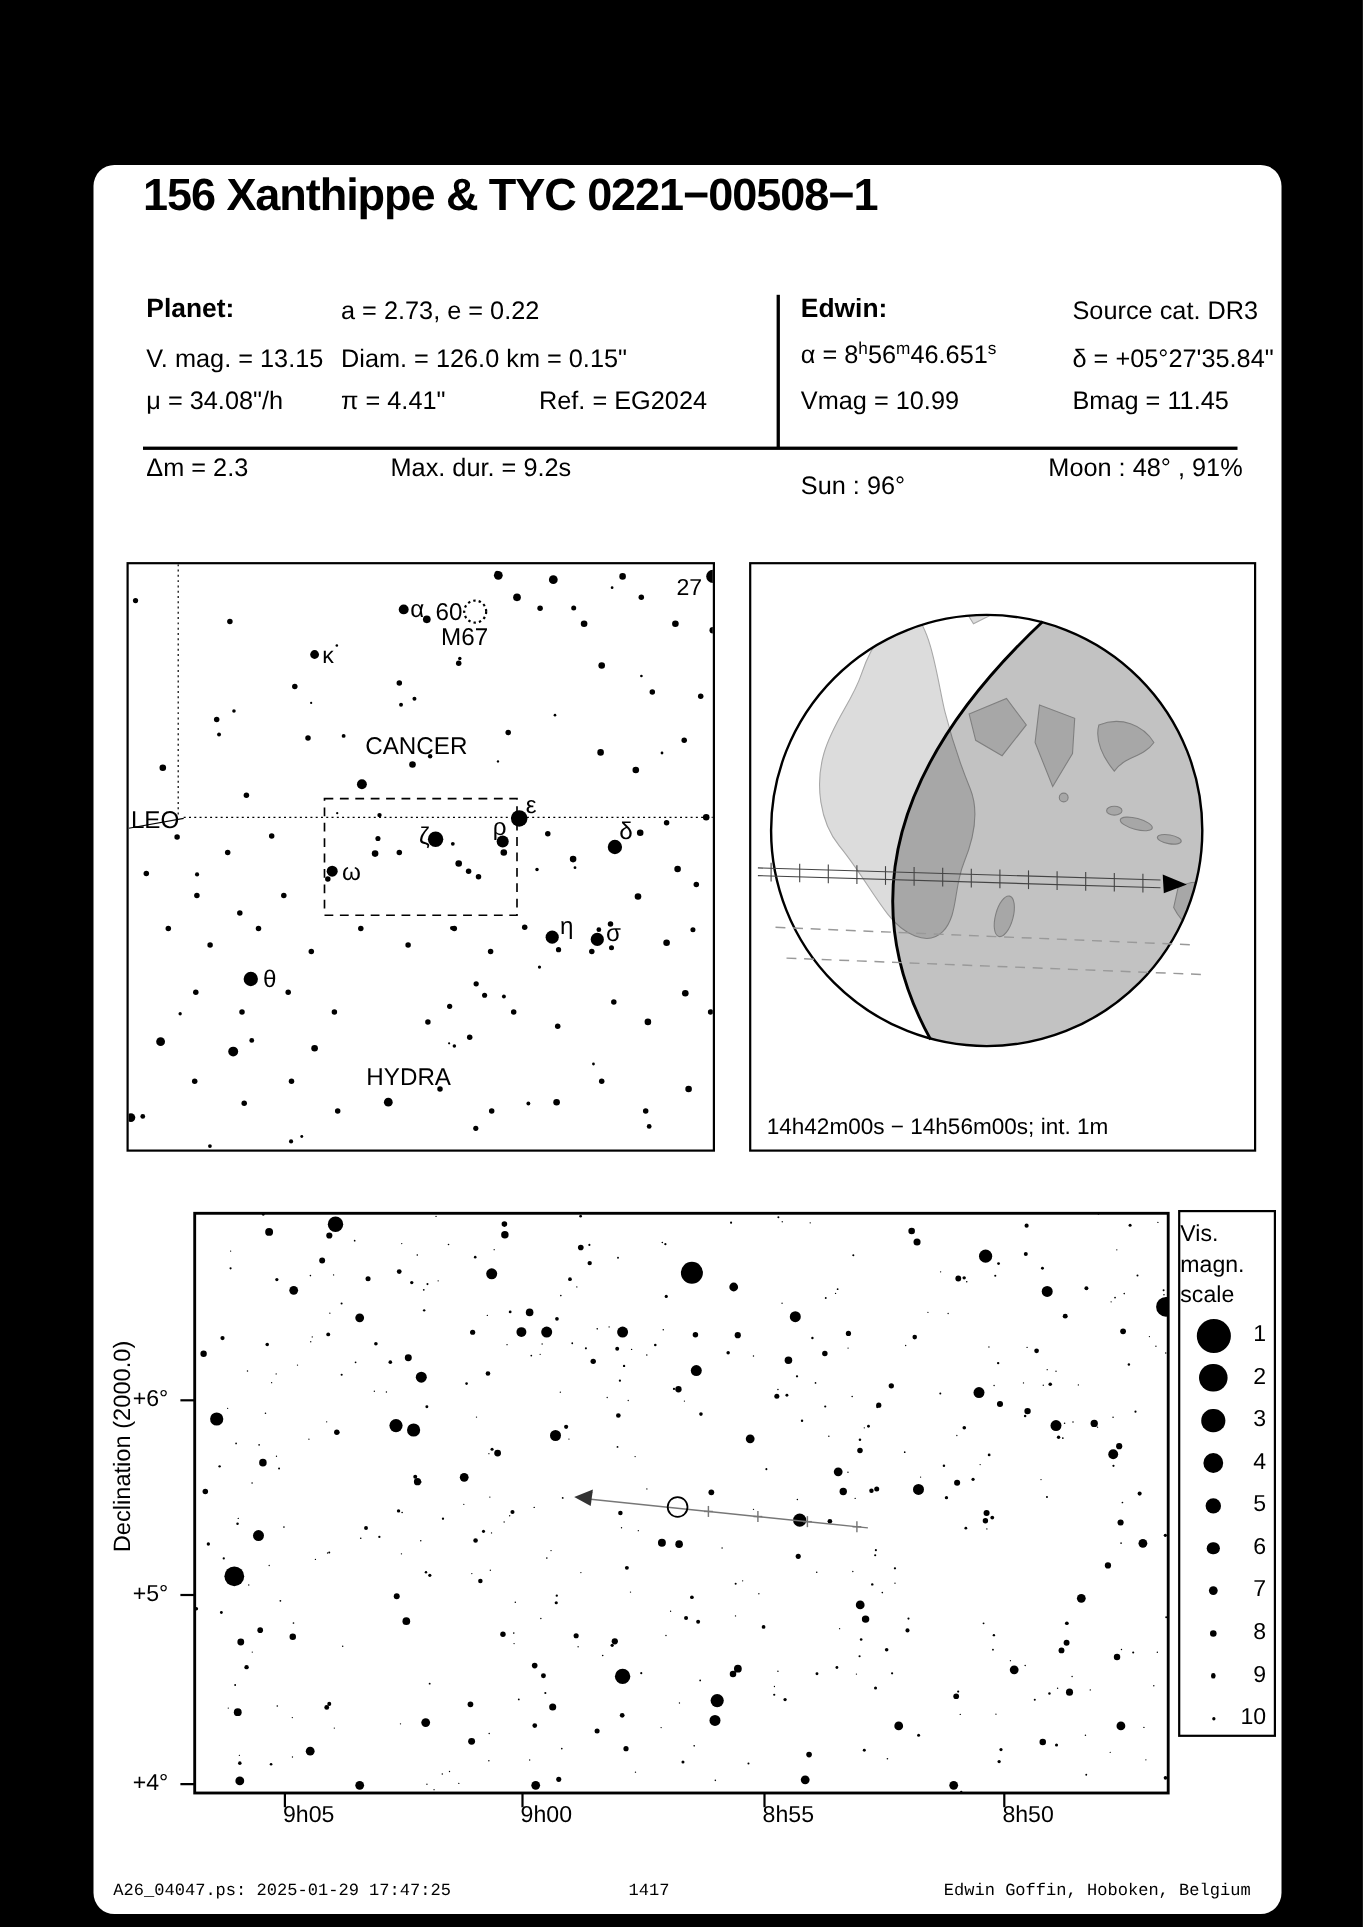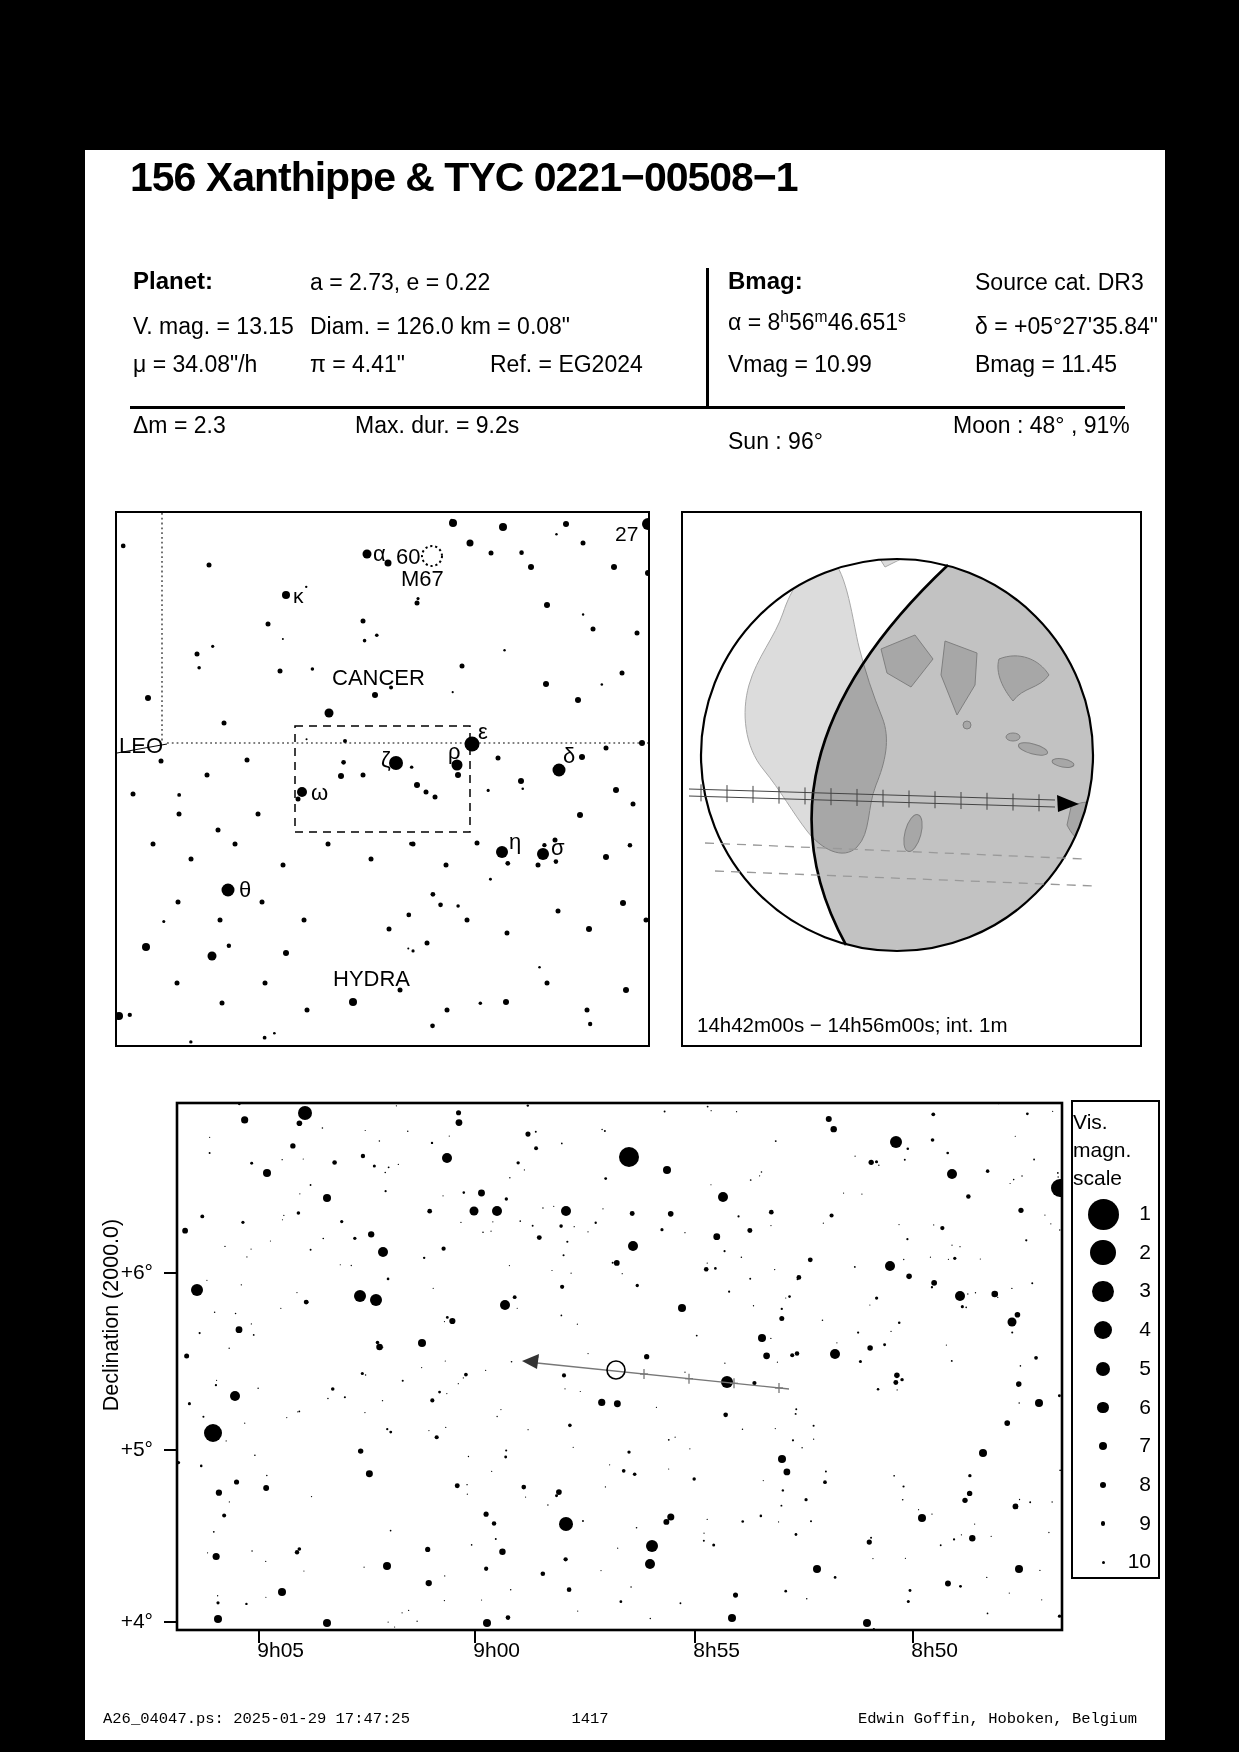--- a/index.html
+++ b/index.html
@@ -1,18 +1,18 @@
 <!DOCTYPE html>
 <html><head>
 <meta charset="utf-8">
 <style>
   html,body{margin:0;padding:0;}
   body{width:1239px;height:1752px;background:#000;position:relative;
        font-family:"Liberation Sans",sans-serif;color:#000;}
-  .page{position:absolute;left:85px;top:150px;width:1080px;height:1590px;background:#fff;}
+  .page{position:absolute;left:85px;top:150px;width:1080px;height:1590px;background:#fff;border-radius:19px;}
   .abs{position:absolute;white-space:nowrap;}
   .title{left:45px;top:4px;font-size:41px;font-weight:bold;letter-spacing:-1px;}
   .dateline{left:75px;top:58px;font-size:29px;}
   .sup{font-size:0.68em;position:relative;top:-0.5em;}
   .cell{font-size:23px;}
   .hdr{font-weight:bold;font-size:24px;}
   .vdivider{left:621px;top:118px;width:2.5px;height:140px;background:#000;}
   .hrule{left:45px;top:256px;width:995px;height:2.5px;background:#000;}
   .panel{position:absolute;border:2.4px solid #000;background:#fff;}
   #top-svg{left:30px;top:361px;}
@@ -33,25 +33,25 @@
 </style>
 </head>
 <body>
 
 <div class="page">
 
   <div class="abs title">156 Xanthippe  &amp;  TYC 0221−00508−1</div>
 
   <div class="abs cell hdr" style="left:48px;top:117px">Planet:</div>
   <div class="abs cell" style="left:225px;top:119px">a = 2.73, e = 0.22</div>
-  <div class="abs cell hdr" style="left:643px;top:117px">Bmag:</div>
+  <div class="abs cell hdr" style="left:643px;top:117px">Edwin:</div>
   <div class="abs cell" style="left:890px;top:119px">Source cat.  DR3</div>
 
   <div class="abs cell" style="left:48px;top:163px">V. mag. = 13.15</div>
-  <div class="abs cell" style="left:225px;top:163px">Diam. = 126.0 km = 0.08"</div>
+  <div class="abs cell" style="left:225px;top:163px">Diam. = 126.0 km = 0.15"</div>
   <div class="abs cell" style="left:643px;top:159px">α =  8<span class="sup">h</span>56<span class="sup">m</span>46.651<span class="sup">s</span></div>
   <div class="abs cell" style="left:890px;top:163px">δ = +05°27'35.84"</div>
 
   <div class="abs cell" style="left:48px;top:201px">μ =  34.08"/h</div>
   <div class="abs cell" style="left:225px;top:201px">π =  4.41"</div>
   <div class="abs cell" style="left:405px;top:201px">Ref. = EG2024</div>
   <div class="abs cell" style="left:643px;top:201px">Vmag = 10.99</div>
   <div class="abs cell" style="left:890px;top:201px">Bmag = 11.45</div>
 
   <div class="abs vdivider"></div>

